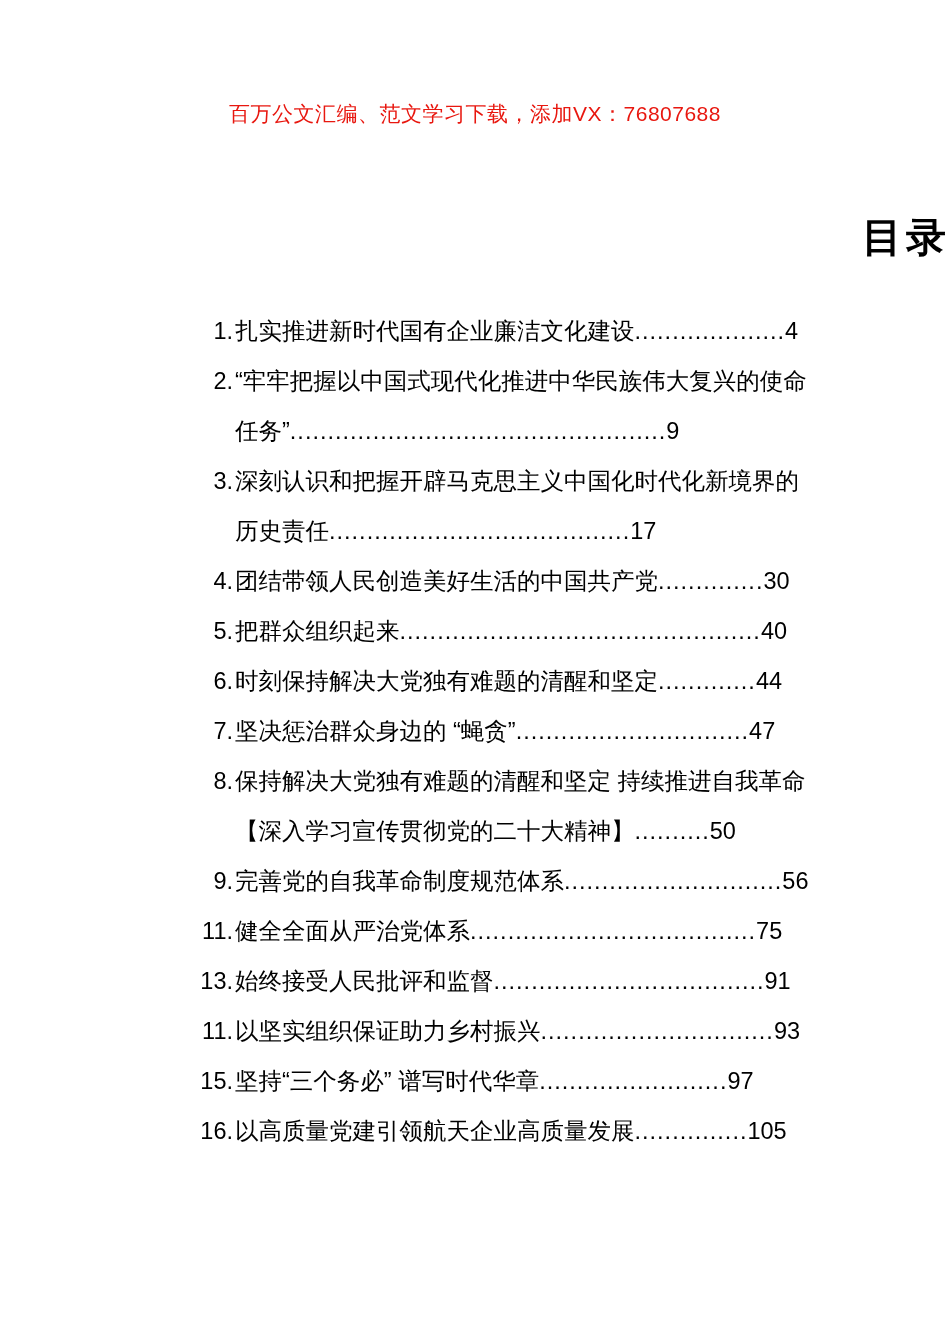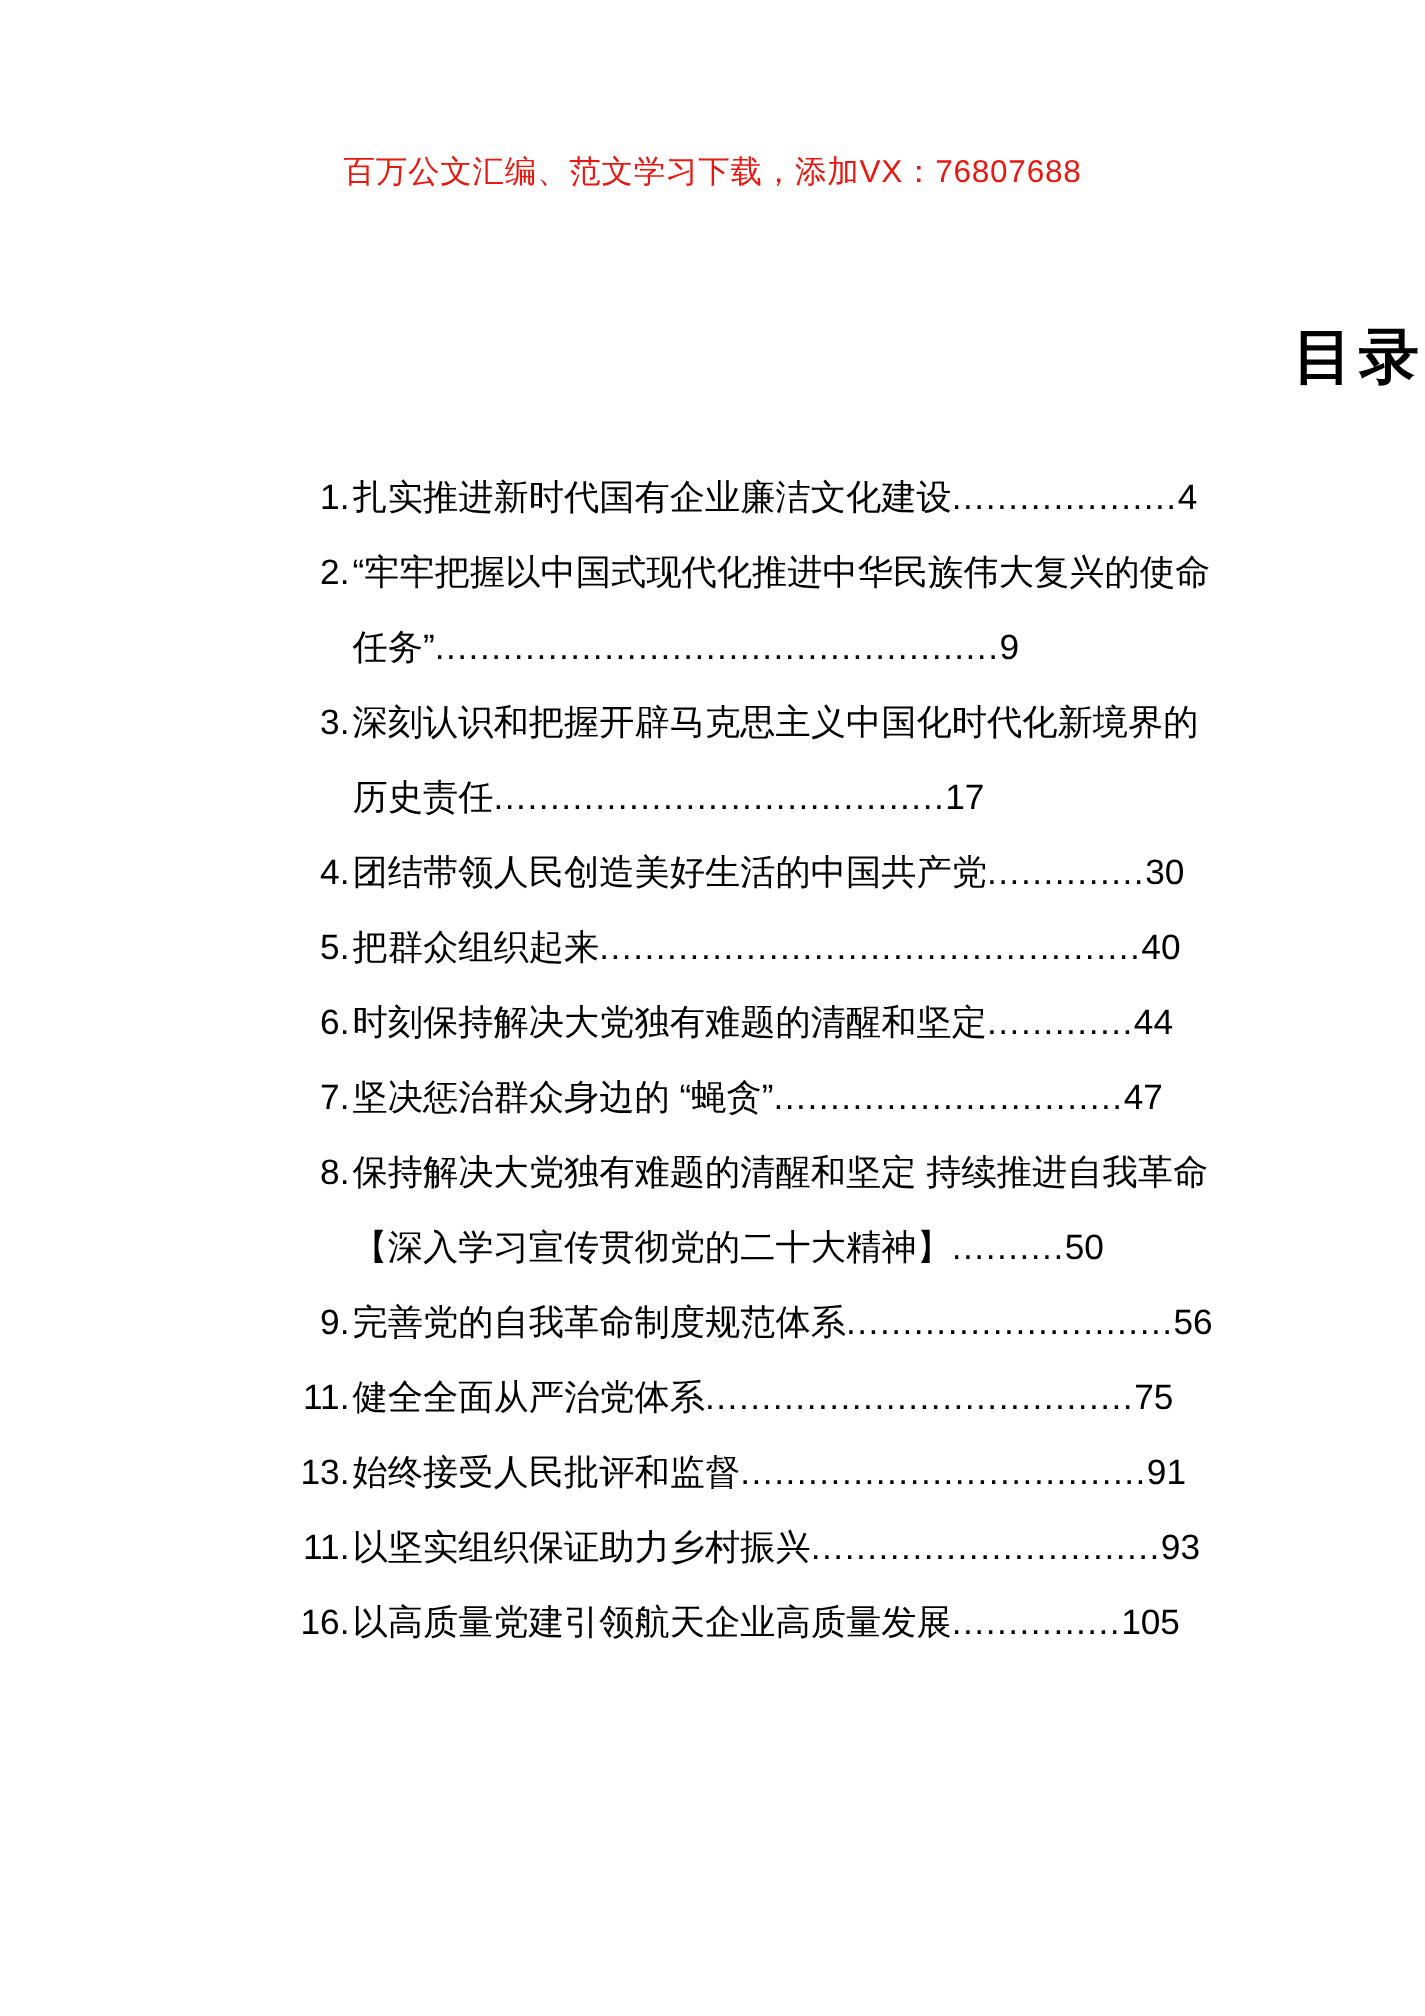--- a/index.html
+++ b/index.html
@@ -162,20 +162,26 @@
           <span class="toc-line"><span class="toc-text">始终接受人民批评和监督</span><span class="leader">....................................</span><span class="toc-page">91</span></span>
         </span>
       </div>
       <div class="toc-item">
         <span class="toc-num">11.</span>
         <span class="toc-body">
           <span class="toc-line"><span class="toc-text">以坚实组织保证助力乡村振兴</span><span class="leader">...............................</span><span class="toc-page">93</span></span>
         </span>
       </div>
       <div class="toc-item">
+        <span class="toc-num">15.</span>
+        <span class="toc-body">
+          <span class="toc-line"><span class="toc-text">坚持“三个务必” 谱写时代华章</span><span class="leader">.........................</span><span class="toc-page">97</span></span>
+        </span>
+      </div>
+      <div class="toc-item">
         <span class="toc-num">16.</span>
         <span class="toc-body">
           <span class="toc-line"><span class="toc-text">以高质量党建引领航天企业高质量发展</span><span class="leader">...............</span><span class="toc-page">105</span></span>
         </span>
       </div>
     </div>
 
 </div>
 
 </body></html>

